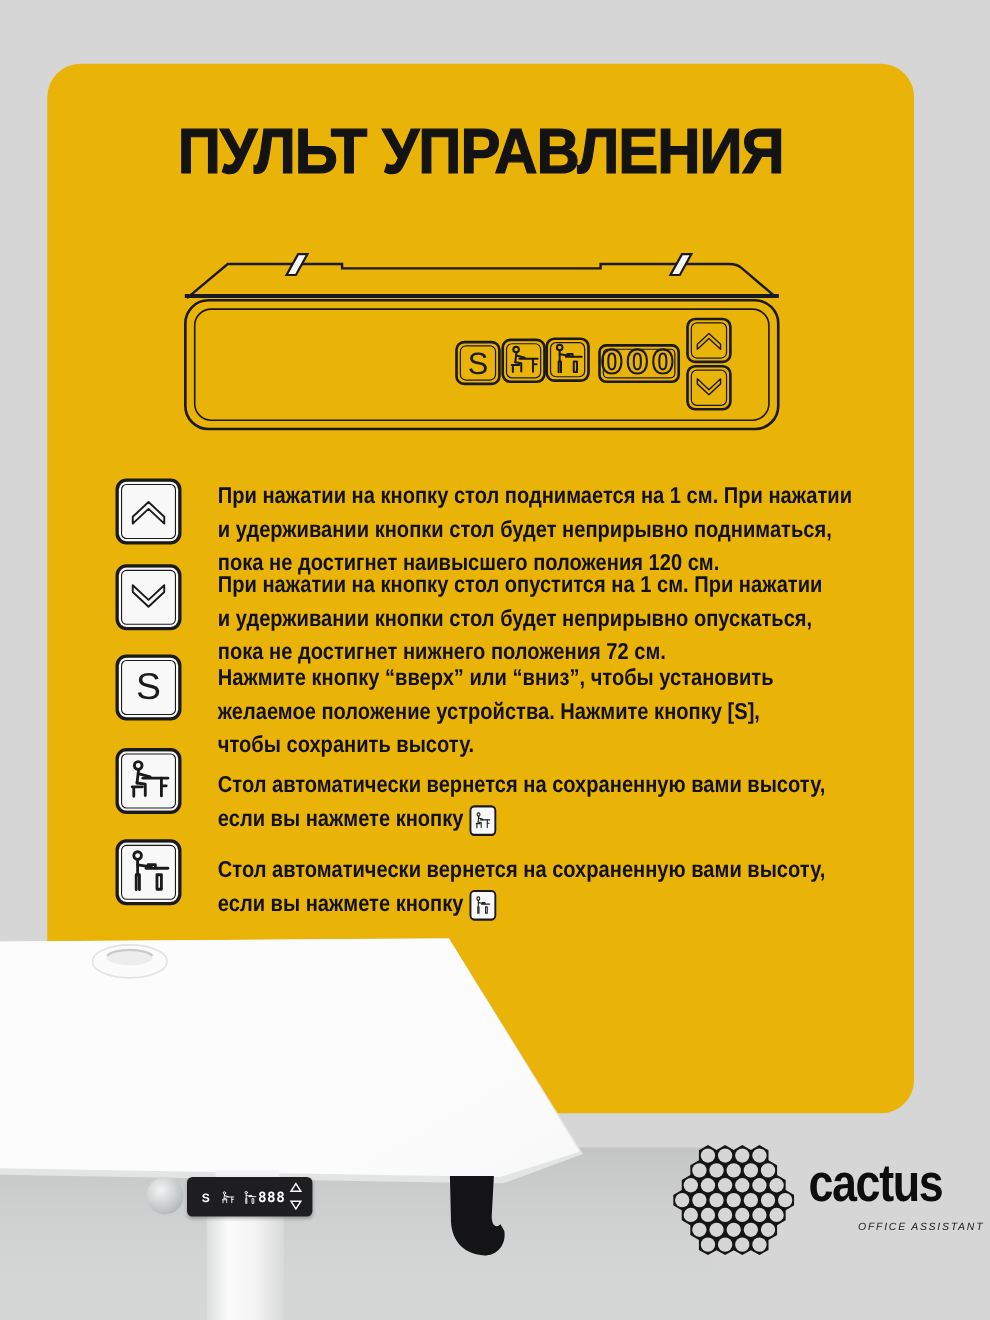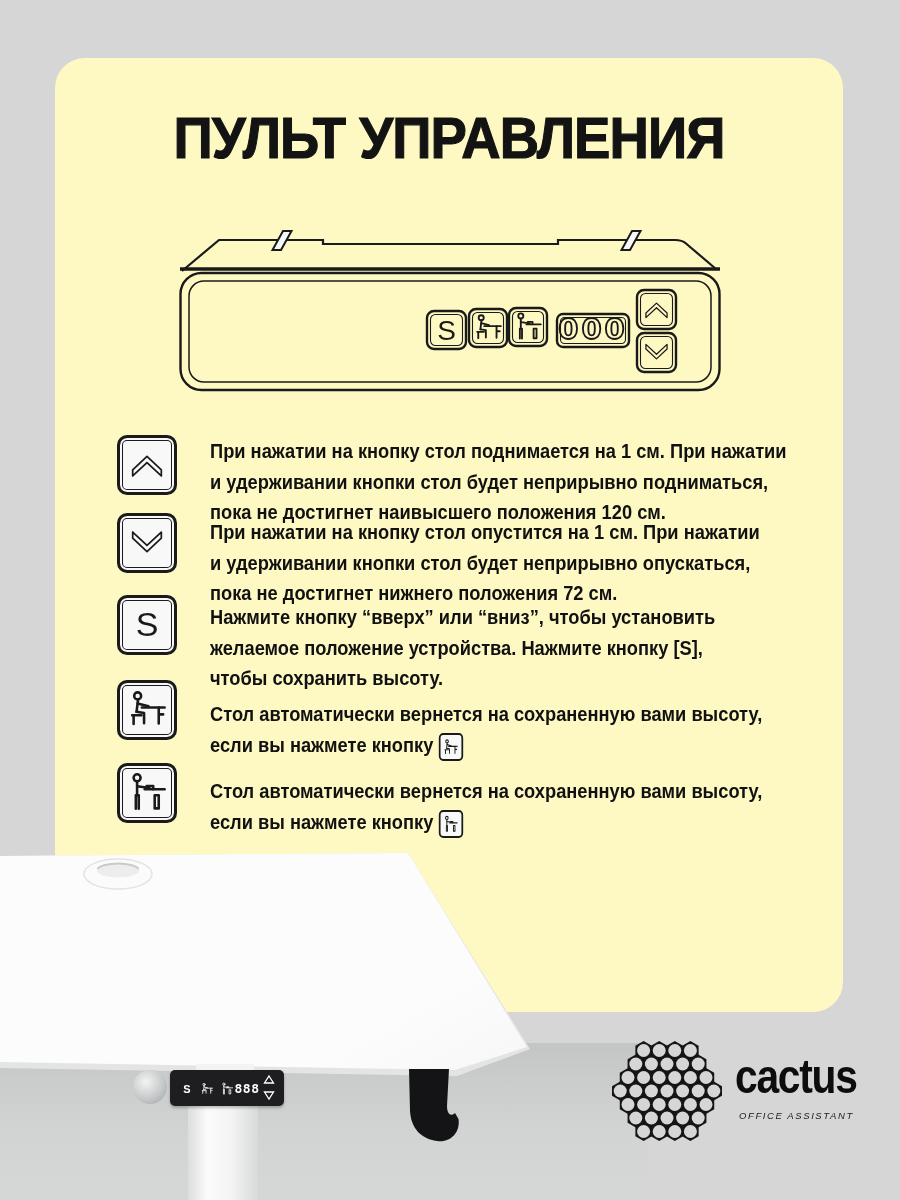--- a/index.html
+++ b/index.html
@@ -1,20 +1,20 @@
 <!DOCTYPE html>
 <html><head>
 <meta charset="utf-8">
 <style>
   html,body{margin:0;padding:0;background:#9a9a9a;}
   #stage{position:relative;width:900px;height:1200px;background:#d6d6d6;overflow:hidden;
          font-family:"Liberation Sans",sans-serif;color:#141414;}
   .abs{position:absolute;}
   
-  .card{position:absolute;left:55px;top:58px;width:788px;height:954px;background:#fef9c3;border-radius:30px;}
+  .card{position:absolute;left:43px;top:58px;width:788px;height:954px;background:#eab308;border-radius:30px;}
   .title{position:absolute;left:0;top:46px;width:100%;text-align:center;
          font-size:58px;font-weight:800;letter-spacing:-1px;color:#131313;
          -webkit-text-stroke:1.1px #131313;transform:scaleX(.94);}
   .subtitle{position:absolute;left:0;top:126px;width:100%;text-align:center;
          font-size:35px;font-weight:400;letter-spacing:1px;color:#1c1c1c;}
   
   .row{position:absolute;left:62px;display:flex;}
   .key{width:54px;height:54px;flex:0 0 54px;border:3px solid #1a1a1a;border-radius:10px;
        box-shadow:inset 0 0 0 2px #f8f8f8, inset 0 0 0 3px #1a1a1a;
        display:flex;align-items:center;justify-content:center;background:#f8f8f8;color:#1a1a1a;}
@@ -38,21 +38,21 @@
   .leg{position:absolute;left:188px;top:262px;width:70px;height:95px;
       background:linear-gradient(90deg,#dcdddd,#fbfbfb 28%,#f4f4f4 62%,#d8d9d9);}
   .leg-top{position:absolute;left:196px;top:221px;width:58px;height:10px;background:#f3f3f3;}
   .winder{position:absolute;left:133px;top:227px;width:34px;height:34px;border-radius:50%;
       background:radial-gradient(circle at 38% 35%,#f2f3f3,#c2c5c6 60%,#9fa3a4);}
   .cpanel{position:absolute;left:170px;top:227px;width:114px;height:36px;background:#1e1e20;
       border-radius:5px;box-shadow:0 2px 3px rgba(0,0,0,.25);}
   
   .brand{position:absolute;left:735px;top:1053px;font-size:48px;font-weight:700;letter-spacing:-1.5px;
       color:#0d0d0d;transform:scaleX(.85);transform-origin:0 0;line-height:1;}
-  .tagline{position:absolute;left:739px;top:1110px;font-size:9.5px;font-style:italic;font-weight:400;
+  .tagline{position:absolute;left:780px;top:1110px;font-size:9.5px;font-style:italic;font-weight:400;
       letter-spacing:1.6px;color:#1b1b1b;}
 </style>
 </head>
 <body>
 
 <svg width="0" height="0" style="position:absolute" aria-hidden="true">
   <defs>
     <symbol id="sym-chevron" viewBox="0 0 44 44">
       <path d="M7 27 L22 13 L37 27 L37 33.5 L22 19.5 L7 33.5 Z" fill="none" stroke="currentColor" stroke-width="1.8" stroke-linejoin="round"></path>
     </symbol>

